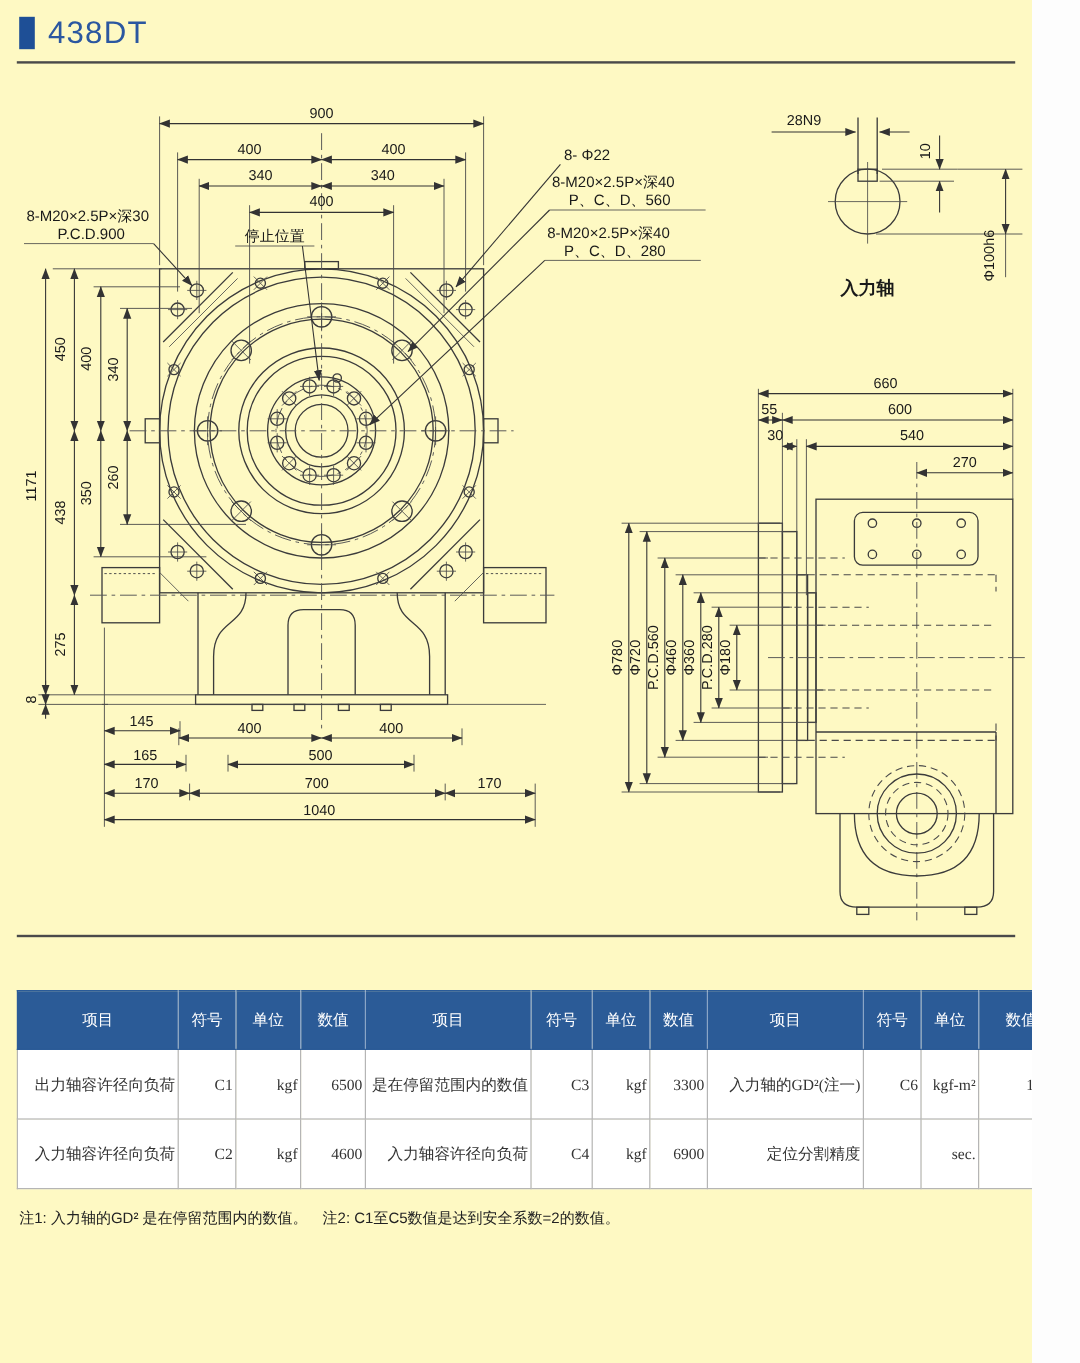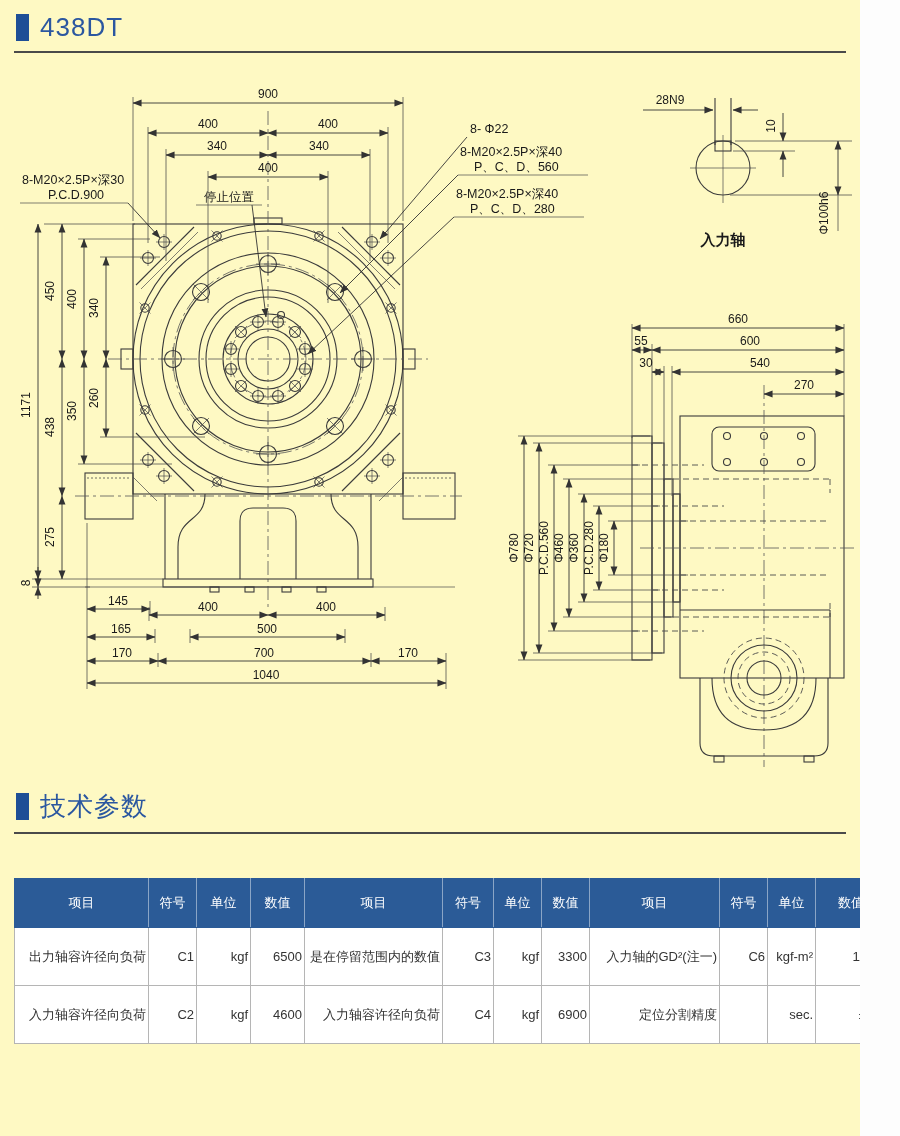--- a/index.html
+++ b/index.html
@@ -13,21 +13,21 @@
   svg text{font-family:"Liberation Sans",sans-serif;fill:#1a1a1a;}
   .ln{stroke:#3b3b3b;fill:none;stroke-width:1.1;}
   .thin{stroke:#4a4a4a;fill:none;stroke-width:0.7;}
   .ext{stroke:#4a4a4a;fill:none;stroke-width:0.75;}
   .dim{stroke:#333;fill:none;stroke-width:0.9;}
   .cl{stroke:#555;fill:none;stroke-width:0.8;stroke-dasharray:14 4 3 4;}
   .dsh{stroke:#4a4a4a;fill:none;stroke-width:0.9;stroke-dasharray:6 4;}
   .dot{stroke:#4a4a4a;fill:none;stroke-width:0.8;stroke-dasharray:2 2;}
   .dt{font-size:12px;}
   .ct{font-size:12.5px;}
-  .tbl-wrap{margin:44px 14px 16px 14px;}
+  .tbl-wrap{margin:44px 14px 16px 14px;font-family:Liberation Serif, serif;}
   table{border-collapse:collapse;width:872px;table-layout:fixed;font-size:13px;color:#333;}
   thead th{background:#2b5b97;color:#fff;font-weight:normal;height:46px;border:1px solid #2b5b97;border-right:1px solid rgba(255,255,255,.45);}
   tbody td{border:1px solid #b5b5b5;height:53px;text-align:right;background:#fff;padding:2px;}
   .note{margin:10px 0 0 16px;font-size:12.5px;color:#222;}
 </style>
 </head>
 <body>
 
 <div class="page">
 
@@ -363,24 +363,20 @@
       <text x="518" y="495" text-anchor="middle" transform="rotate(-90 518 495)" class="dt">Φ780</text>
       <text x="533" y="495" text-anchor="middle" transform="rotate(-90 533 495)" class="dt">Φ720</text>
       <text x="548" y="495" text-anchor="middle" transform="rotate(-90 548 495)" class="dt">P.C.D.560</text>
       <text x="563" y="495" text-anchor="middle" transform="rotate(-90 563 495)" class="dt">Φ460</text>
       <text x="578" y="495" text-anchor="middle" transform="rotate(-90 578 495)" class="dt">Φ360</text>
       <text x="593" y="495" text-anchor="middle" transform="rotate(-90 593 495)" class="dt">P.C.D.280</text>
       <text x="608" y="495" text-anchor="middle" transform="rotate(-90 608 495)" class="dt">Φ180</text>
     </g>
   </svg>
 
-  <div class="sec-header">
-    <div class="bullet"></div>
-    <div class="sec-title">技术参数</div>
-  </div>
   <div class="rule"></div>
 
   <div class="tbl-wrap">
     <table>
       <colgroup>
         <col style="width:134px">
           <col style="width:48px">
           <col style="width:54px">
           <col style="width:54px">
         <col style="width:138px">
@@ -434,14 +430,15 @@
           <td>6900</td>
           <td>定位分割精度</td>
           <td></td>
           <td>sec.</td>
           <td>± 20</td>
         </tr>
       </tbody>
     </table>
   </div>
 
+  <div class="note">注1: 入力轴的GD² 是在停留范围内的数值。　注2: C1至C5数值是达到安全系数=2的数值。</div>
 
 </div>
 
 </body></html>

